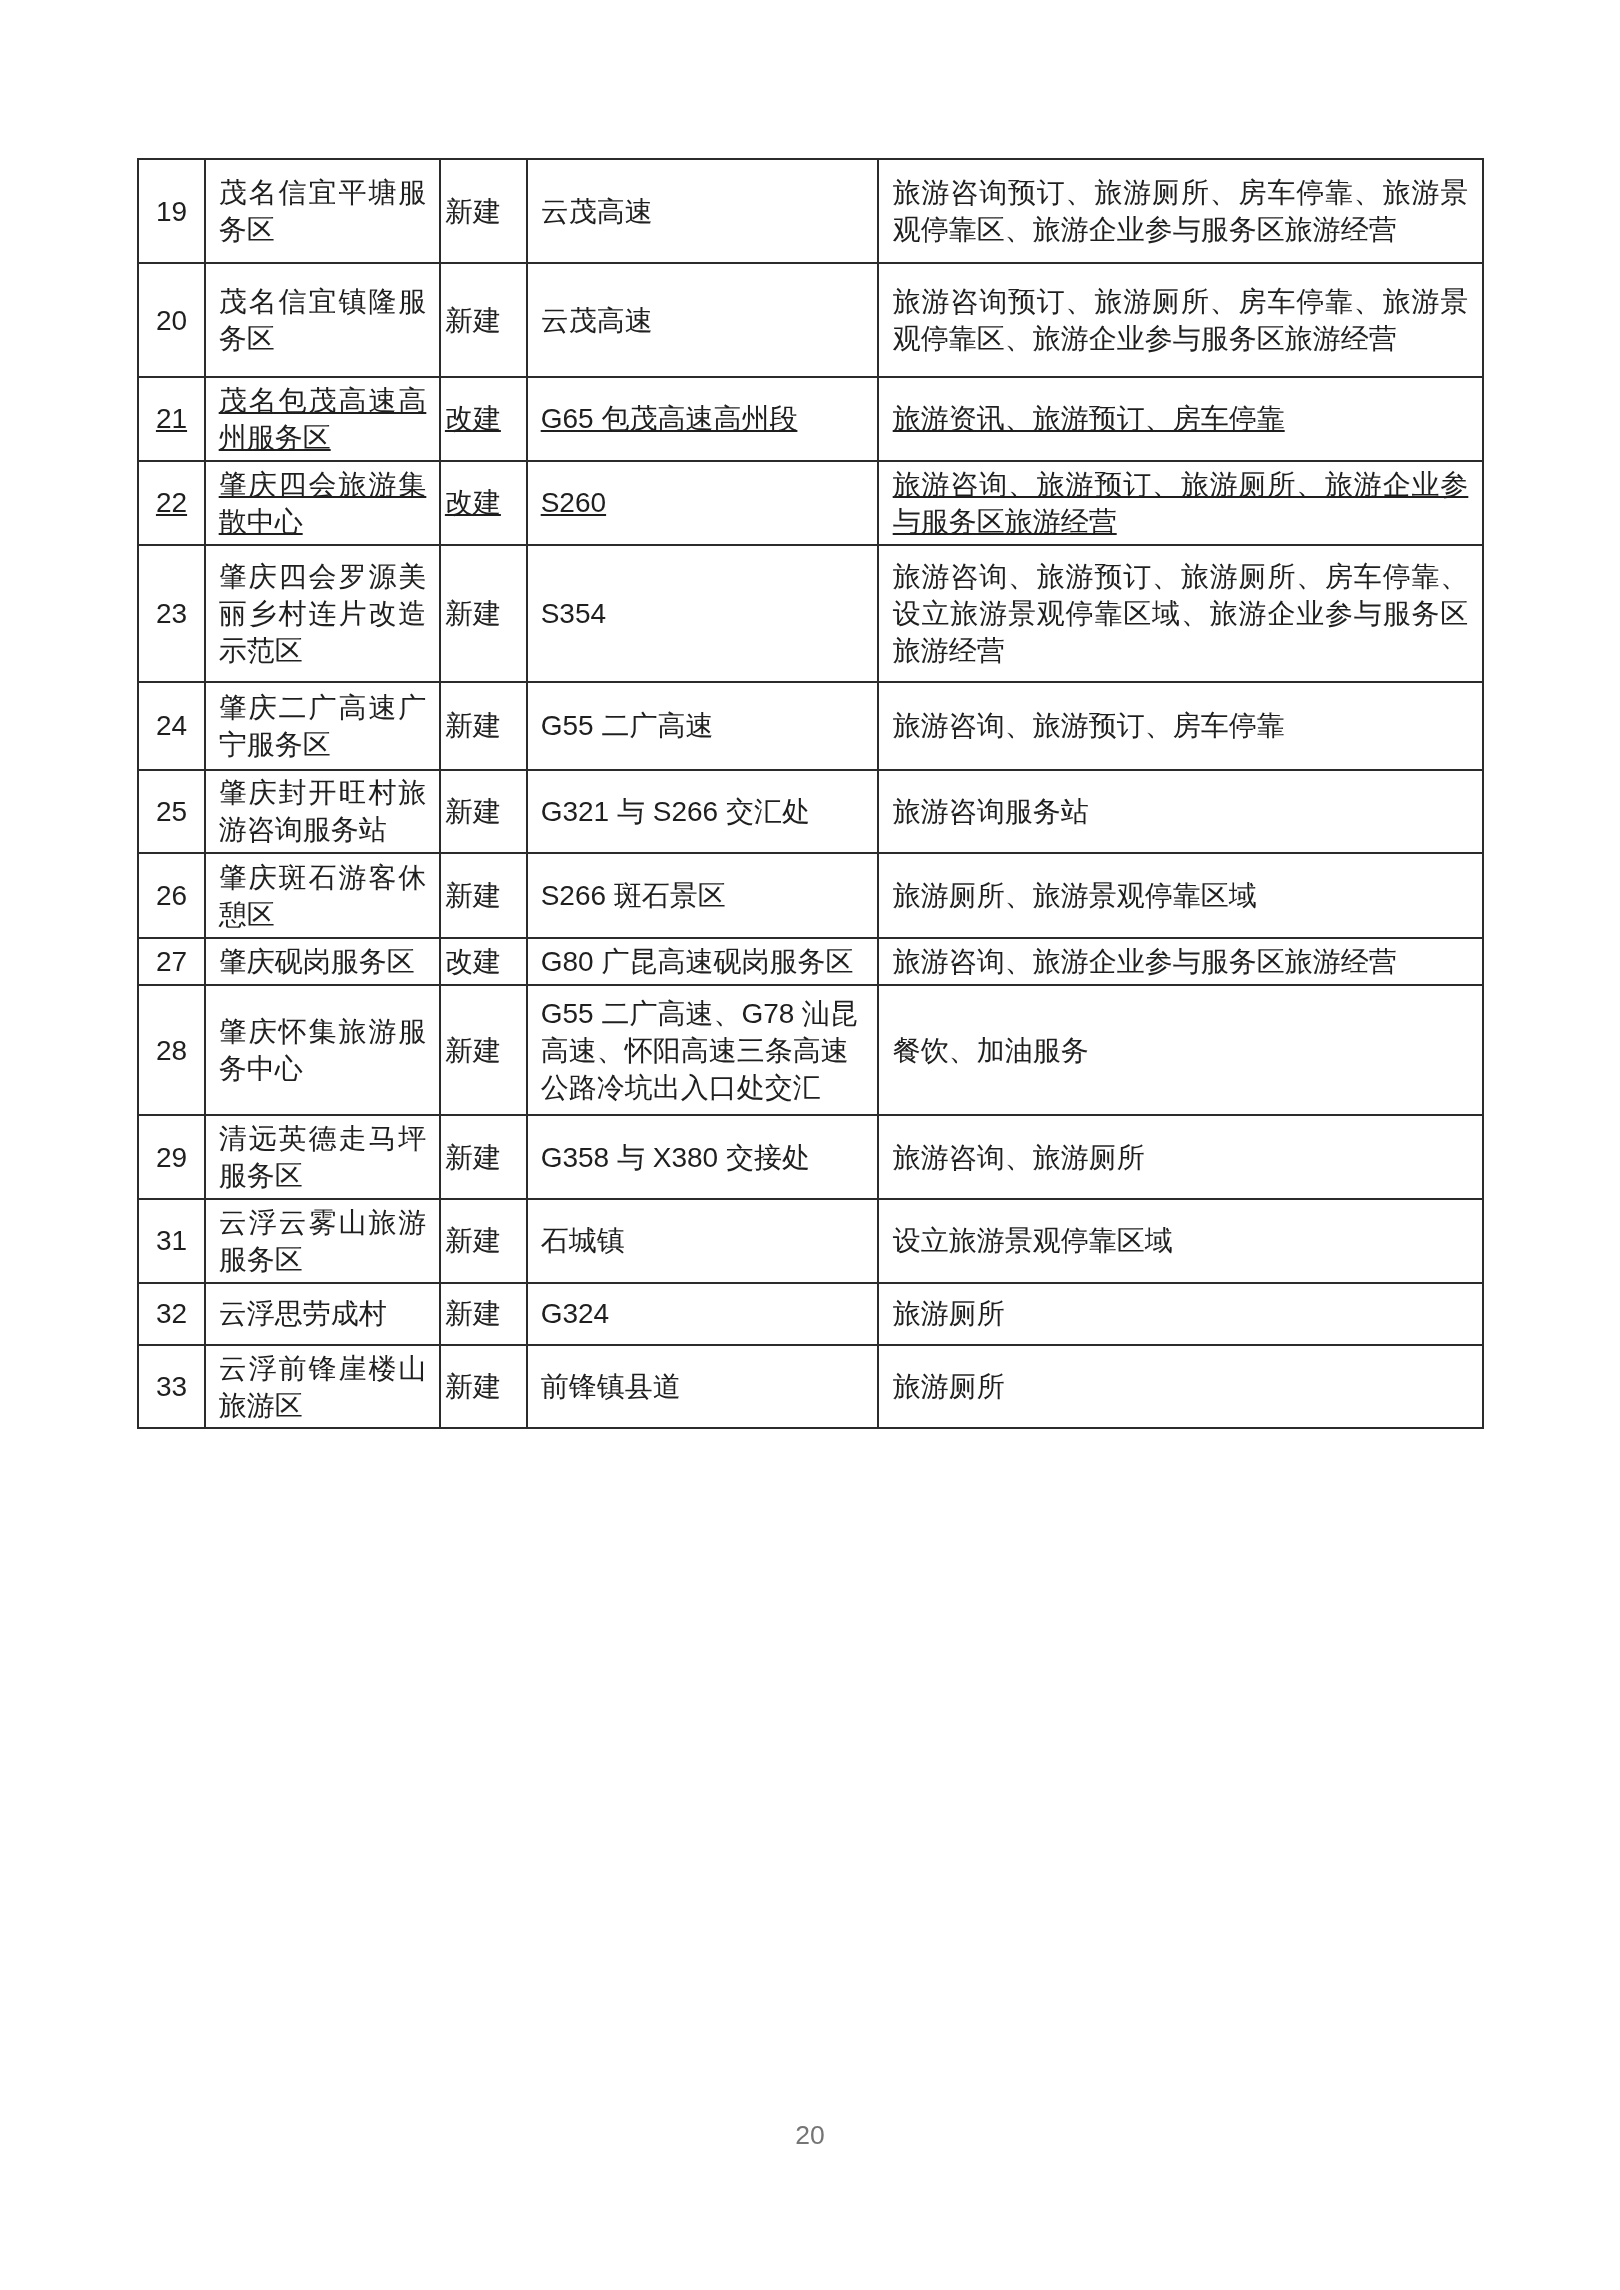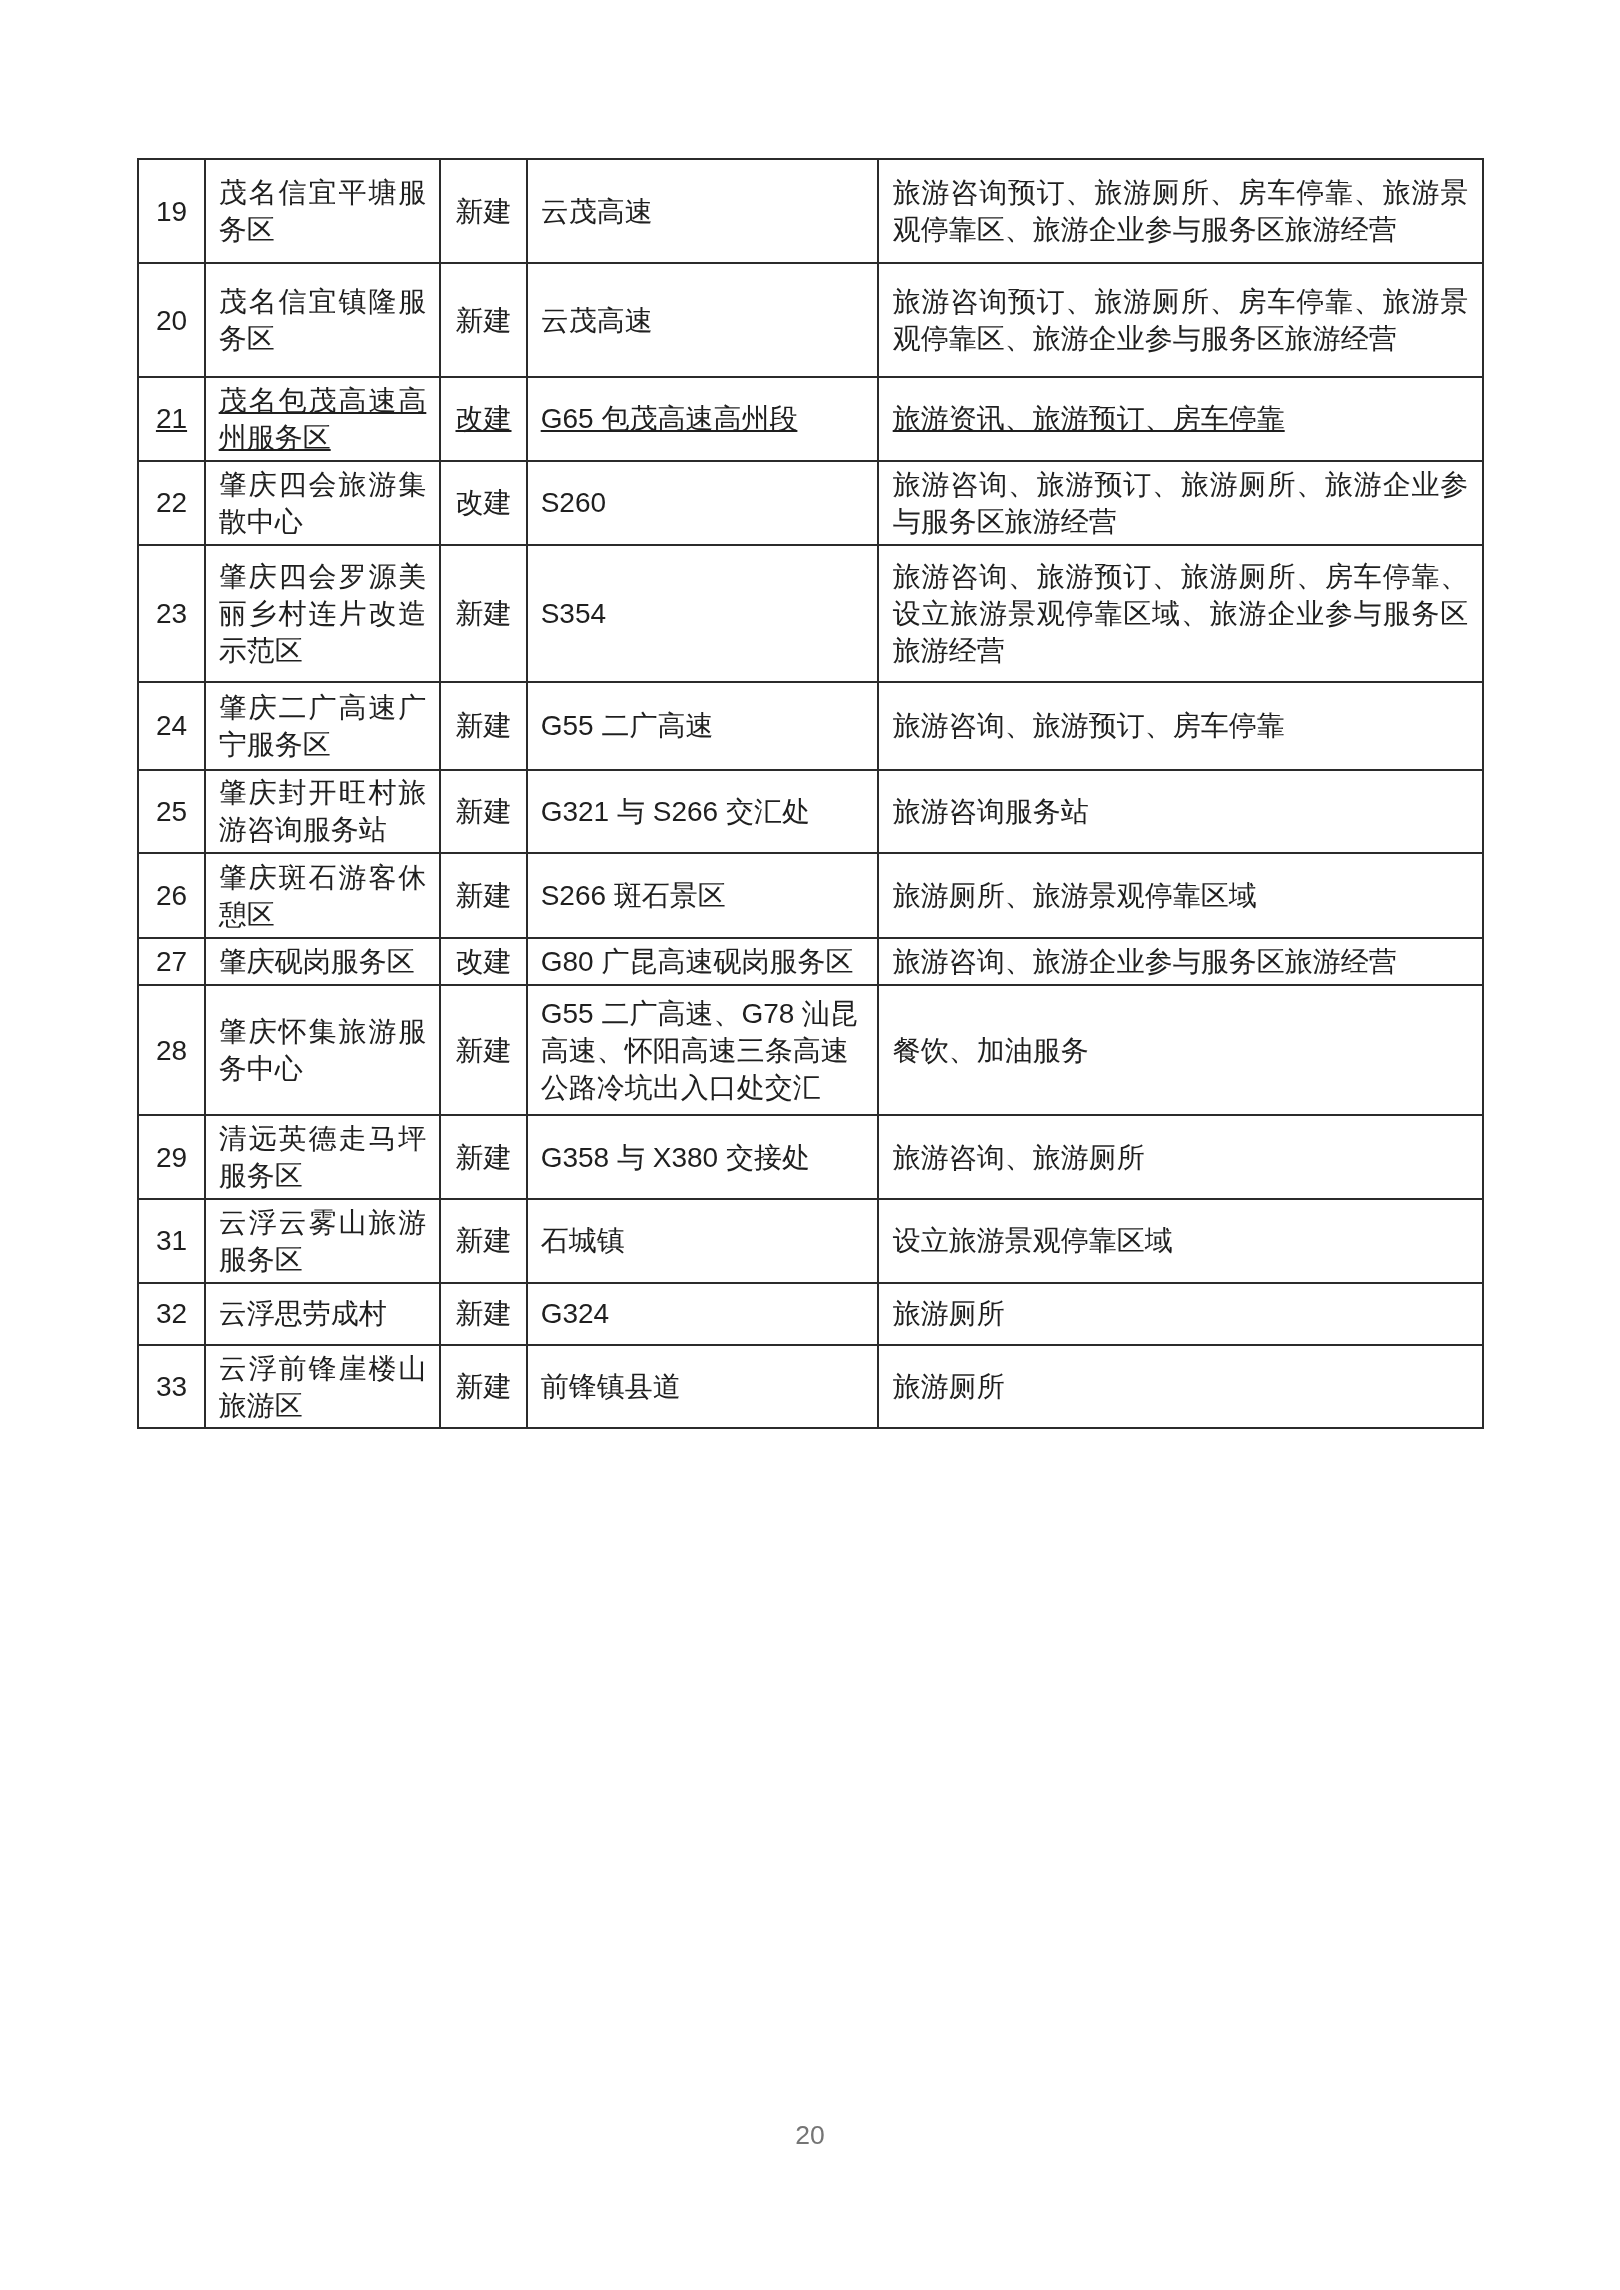--- a/index.html
+++ b/index.html
@@ -40,36 +40,36 @@
   }
   td.c-no {
     text-align: center;
     padding: 2px 3.9px;
   }
   td.c-name {
     text-align: justify;
     padding: 3.9px 12.7px;
   }
   td.c-type {
-    text-align: center;
+    text-align: left;
     padding: 2px 3.9px;
   }
   td.c-loc {
     text-align: left;
     padding: 3.9px 12.7px;
   }
   td.c-srv {
     text-align: justify;
     padding: 3.9px 13.7px;
   }
   
   tbody tr:nth-child(1)  { height: 104px; }
   tbody tr:nth-child(2)  { height: 114px; }
   tbody tr:nth-child(3)  { height: 81px; text-decoration: underline;  }
-  tbody tr:nth-child(4)  { height: 81px;  }
+  tbody tr:nth-child(4)  { height: 81px; text-decoration: underline;  }
   tbody tr:nth-child(5)  { height: 137px; }
   tbody tr:nth-child(6)  { height: 88px;  }
   tbody tr:nth-child(7)  { height: 62px;  }
   tbody tr:nth-child(8)  { height: 85px;  }
   tbody tr:nth-child(9)  { height: 44px;  }
   tbody tr:nth-child(10) { height: 130px; }
   tbody tr:nth-child(11) { height: 71px;  }
   tbody tr:nth-child(12) { height: 78px;  }
   tbody tr:nth-child(13) { height: 62px;  }
   tbody tr:nth-child(14) { height: 44px; padding-left: 24px;  }

